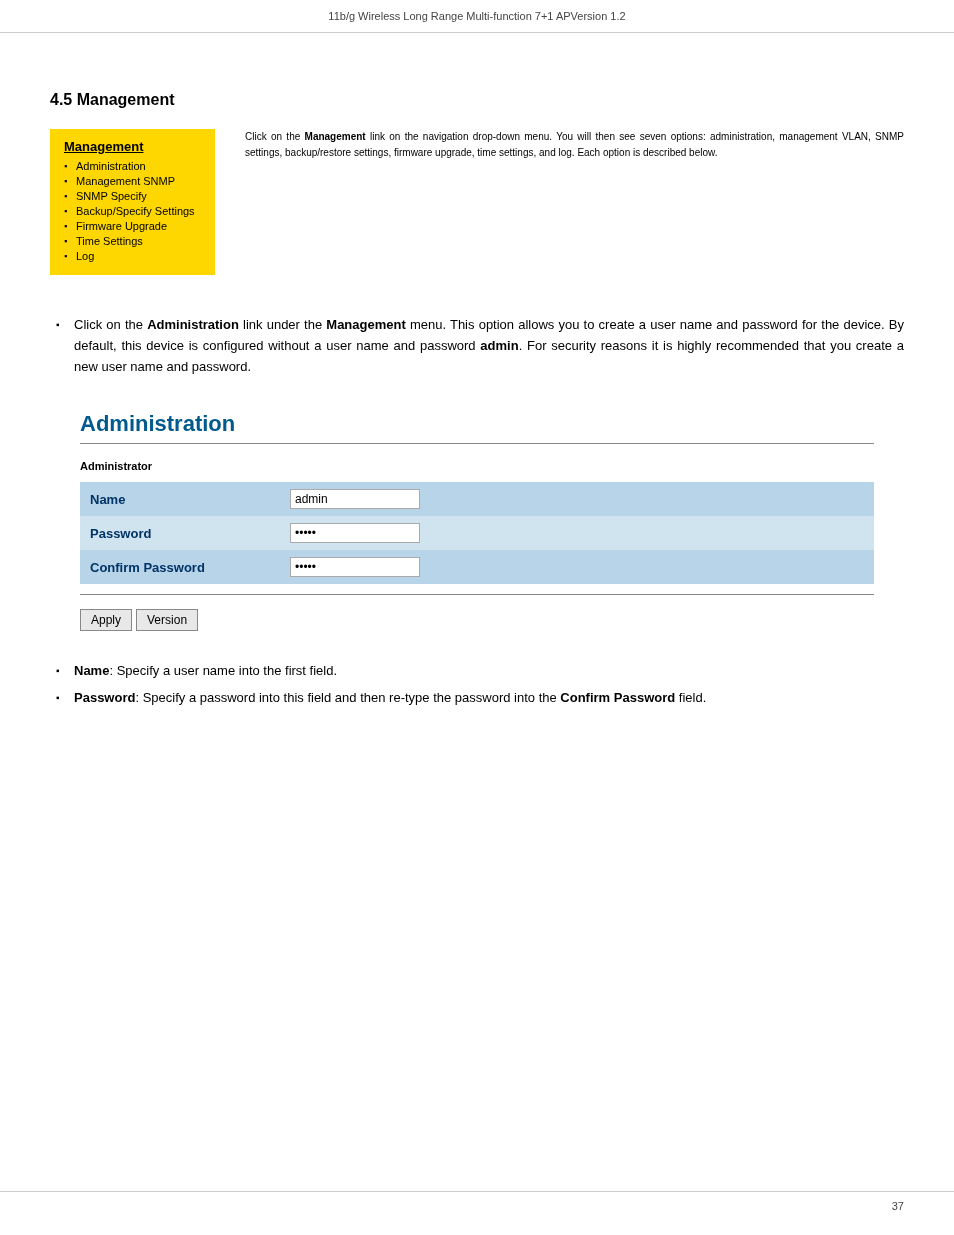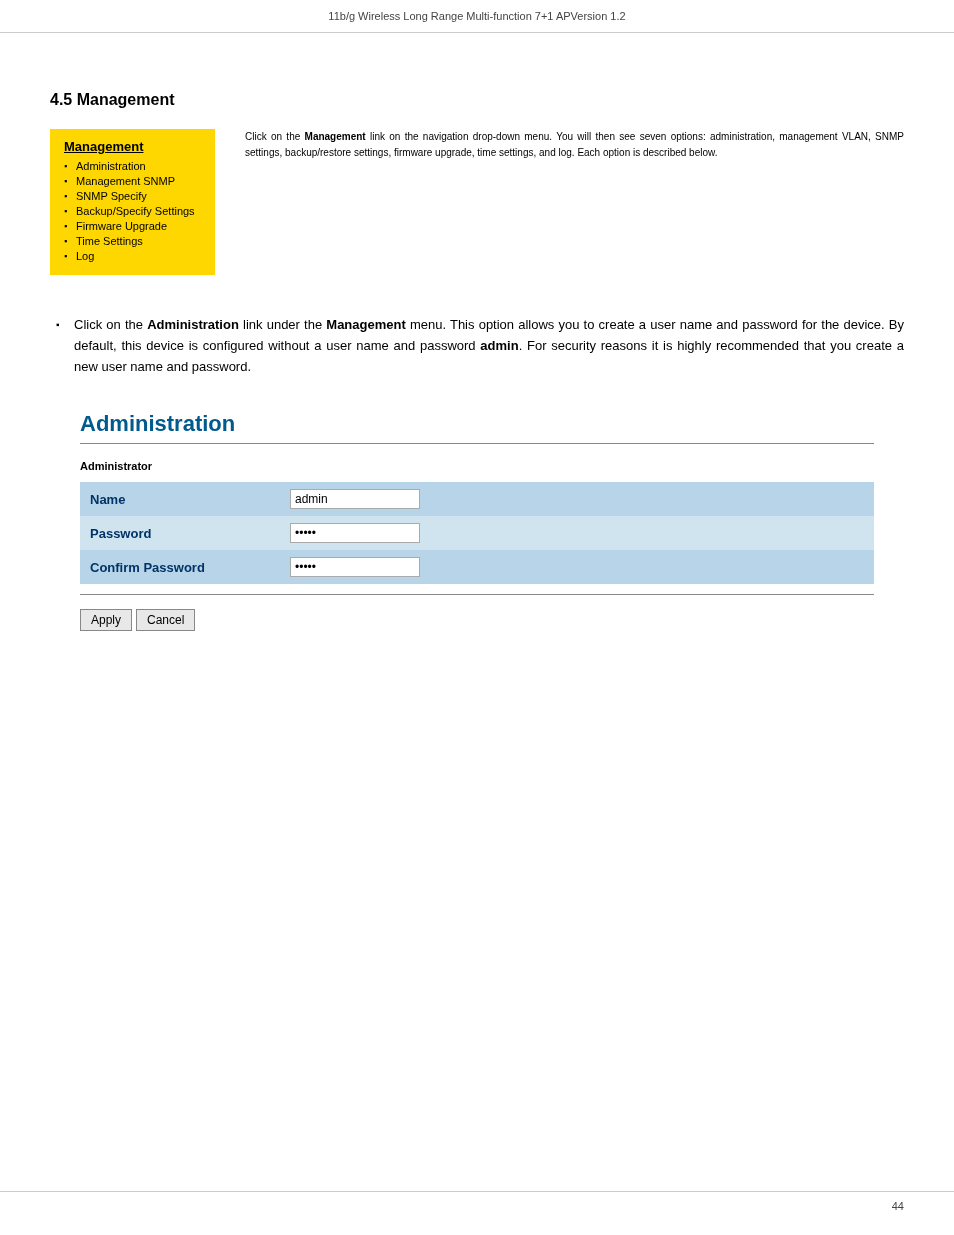--- a/index.html
+++ b/index.html
@@ -306,27 +306,33 @@
               <input type="password" value="admin" style="">
             </td>
           </tr>
         </tbody>
           </table>
 
         <hr class="admin-divider-bottom">
 
         <div class="admin-buttons">
           <button>Apply</button>
-          <button>Cancel</button>
+          <button>Version</button>
         </div>
       </div>
 
       <ul class="bottom-bullets">
+        <li>
+          <strong>Name</strong>: Specify a user name into the first field.
+        </li>
+        <li>
+          <strong>Password</strong>: Specify a password into this field and then re-type the password into the <strong>Confirm Password</strong> field.
+        </li>
       </ul>
     </div>
 
   </div>
 
   <div class="page-footer">
-    <span>44</span>
+    <span>37</span>
   </div>
 
 </div>
 
 </body></html>

